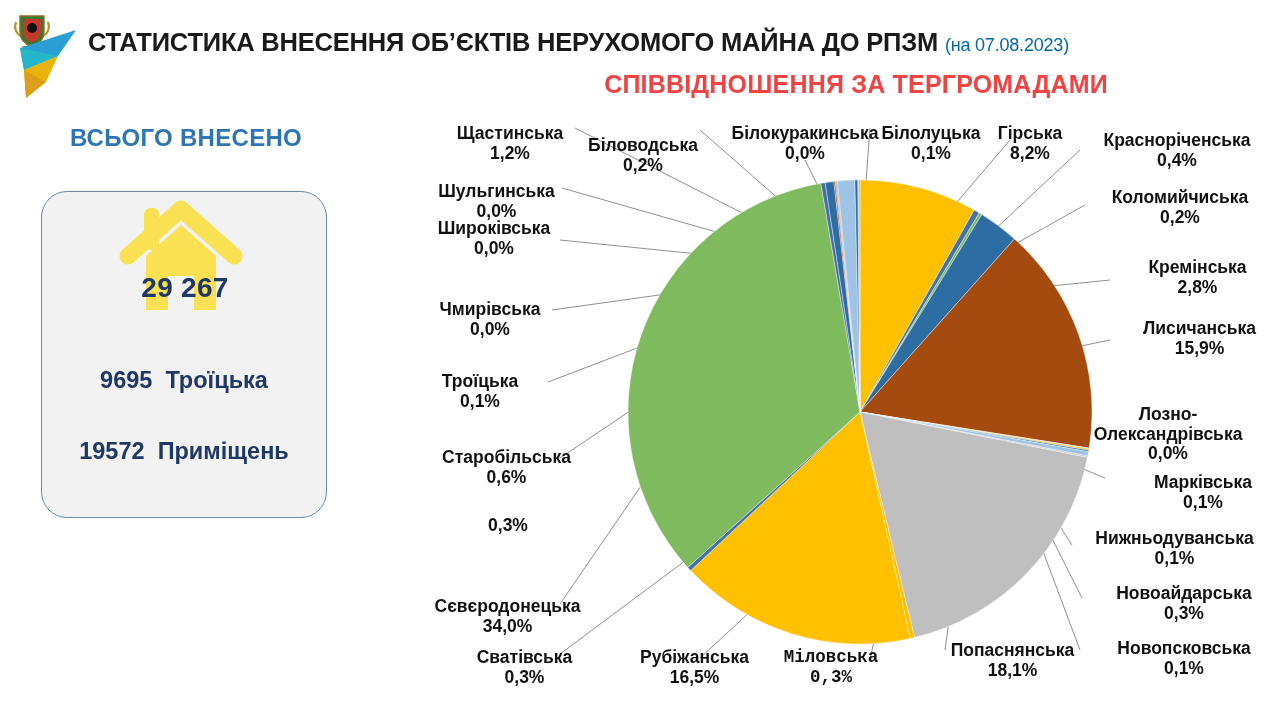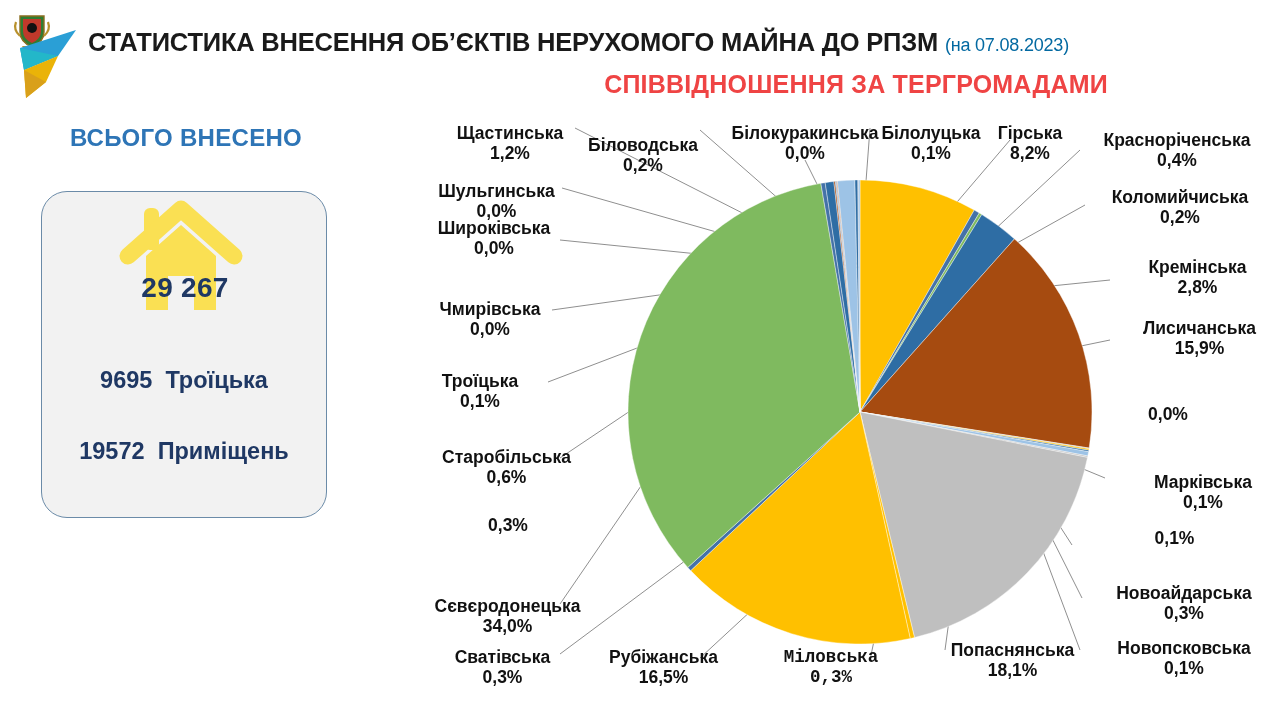--- a/index.html
+++ b/index.html
@@ -169,29 +169,30 @@
   <div id="labels">
       <div class="lbl" style="left: 435px; top: 124px; width: 150px;"><span>Щастинська</span><span>1,2%</span></div>
       <div class="lbl" style="left: 568px; top: 136px; width: 150px;"><span>Біловодська</span><span>0,2%</span></div>
       <div class="lbl" style="left: 715px; top: 124px; width: 180px;"><span>Білокуракинська</span><span>0,0%</span></div>
       <div class="lbl" style="left: 866px; top: 124px; width: 130px;"><span>Білолуцька</span><span>0,1%</span></div>
       <div class="lbl" style="left: 975px; top: 124px; width: 110px;"><span>Гірська</span><span>8,2%</span></div>
       <div class="lbl" style="left: 1082px; top: 131px; width: 190px;"><span>Красноріченська</span><span>0,4%</span></div>
       <div class="lbl" style="left: 1090px; top: 188px; width: 180px;"><span>Коломийчиська</span><span>0,2%</span></div>
       <div class="lbl" style="left: 1120px; top: 258px; width: 155px;"><span>Кремінська</span><span>2,8%</span></div>
       <div class="lbl" style="left: 1122px; top: 319px; width: 155px;"><span>Лисичанська</span><span>15,9%</span></div>
-      <div class="lbl" style="left: 1068px; top: 405px; width: 200px;"><span>0,0%</span></div>
+      <div class="lbl" style="left: 1068px; top: 405px; width: 200px;"><span>Лозно-
+Олександрівська</span><span>0,0%</span></div>
       <div class="lbl" style="left: 1128px; top: 473px; width: 150px;"><span>Марківська</span><span>0,1%</span></div>
-      <div class="lbl" style="left: 1072px; top: 529px; width: 205px;"><span>0,1%</span></div>
+      <div class="lbl" style="left: 1072px; top: 529px; width: 205px;"><span>Нижньодуванська</span><span>0,1%</span></div>
       <div class="lbl" style="left: 1094px; top: 584px; width: 180px;"><span>Новоайдарська</span><span>0,3%</span></div>
       <div class="lbl" style="left: 1094px; top: 639px; width: 180px;"><span>Новопсковська</span><span>0,1%</span></div>
       <div class="lbl" style="left: 930px; top: 641px; width: 165px;"><span>Попаснянська</span><span>18,1%</span></div>
       <div class="lbl" style="left: 766px; top: 648px; width: 130px; font-family: Liberation Mono, monospace;"><span>Міловська</span><span>0,3%</span></div>
-      <div class="lbl" style="left: 586px; top: 648px; width: 155px;"><span>Рубіжанська</span><span>16,5%</span></div>
-      <div class="lbl" style="left: 425px; top: 648px; width: 155px;"><span>Сватівська</span><span>0,3%</span></div>
+      <div class="lbl" style="left: 617px; top: 648px; width: 155px;"><span>Рубіжанська</span><span>16,5%</span></div>
+      <div class="lbl" style="left: 447px; top: 648px; width: 155px;"><span>Сватівська</span><span>0,3%</span></div>
       <div class="lbl" style="left: 420px; top: 597px; width: 175px;"><span>Сєвєродонецька</span><span>34,0%</span></div>
       <div class="lbl" style="left: 428px; top: 516px; width: 160px;"><span>0,3%</span></div>
       <div class="lbl" style="left: 424px; top: 448px; width: 165px;"><span>Старобільська</span><span>0,6%</span></div>
       <div class="lbl" style="left: 420px; top: 356px; width: 120px; margin-top: 16px;"><span>Троїцька</span><span>0,1%</span></div>
       <div class="lbl" style="left: 420px; top: 300px; width: 140px;"><span>Чмирівська</span><span>0,0%</span></div>
       <div class="lbl" style="left: 424px; top: 219px; width: 140px; text-align: center;"><span>Широківська</span><span>0,0%</span></div>
       <div class="lbl" style="left: 424px; top: 182px; width: 145px;"><span>Шульгинська</span><span>0,0%</span></div>
     </div>
 
 </div>

